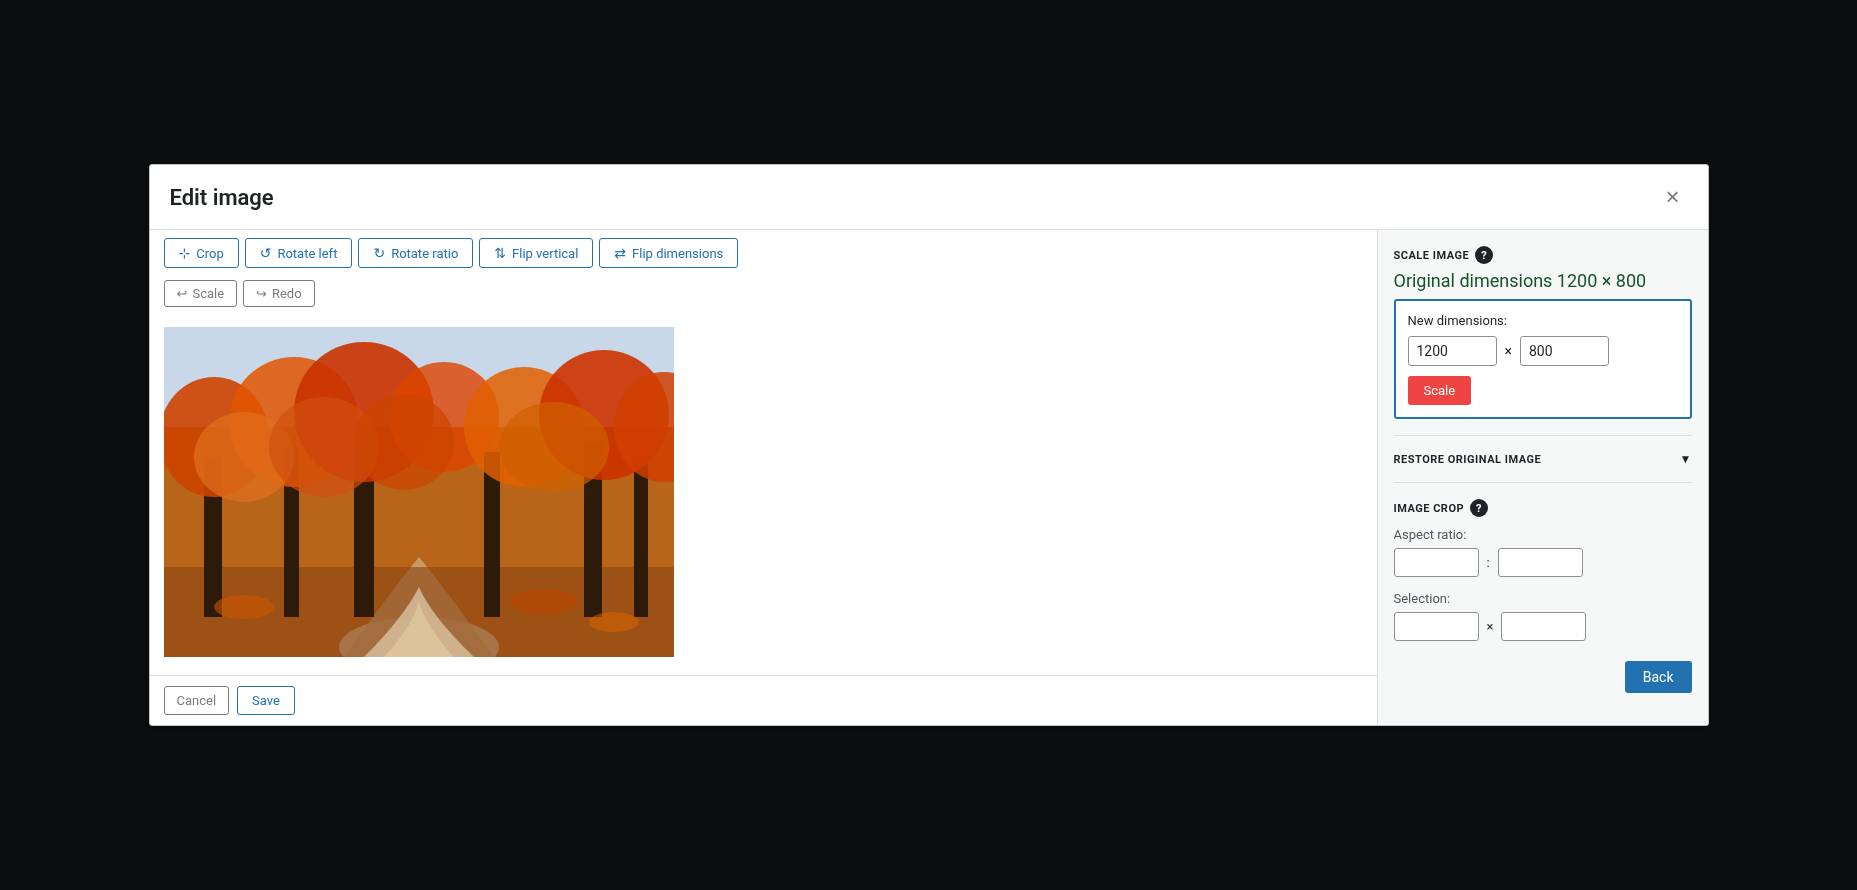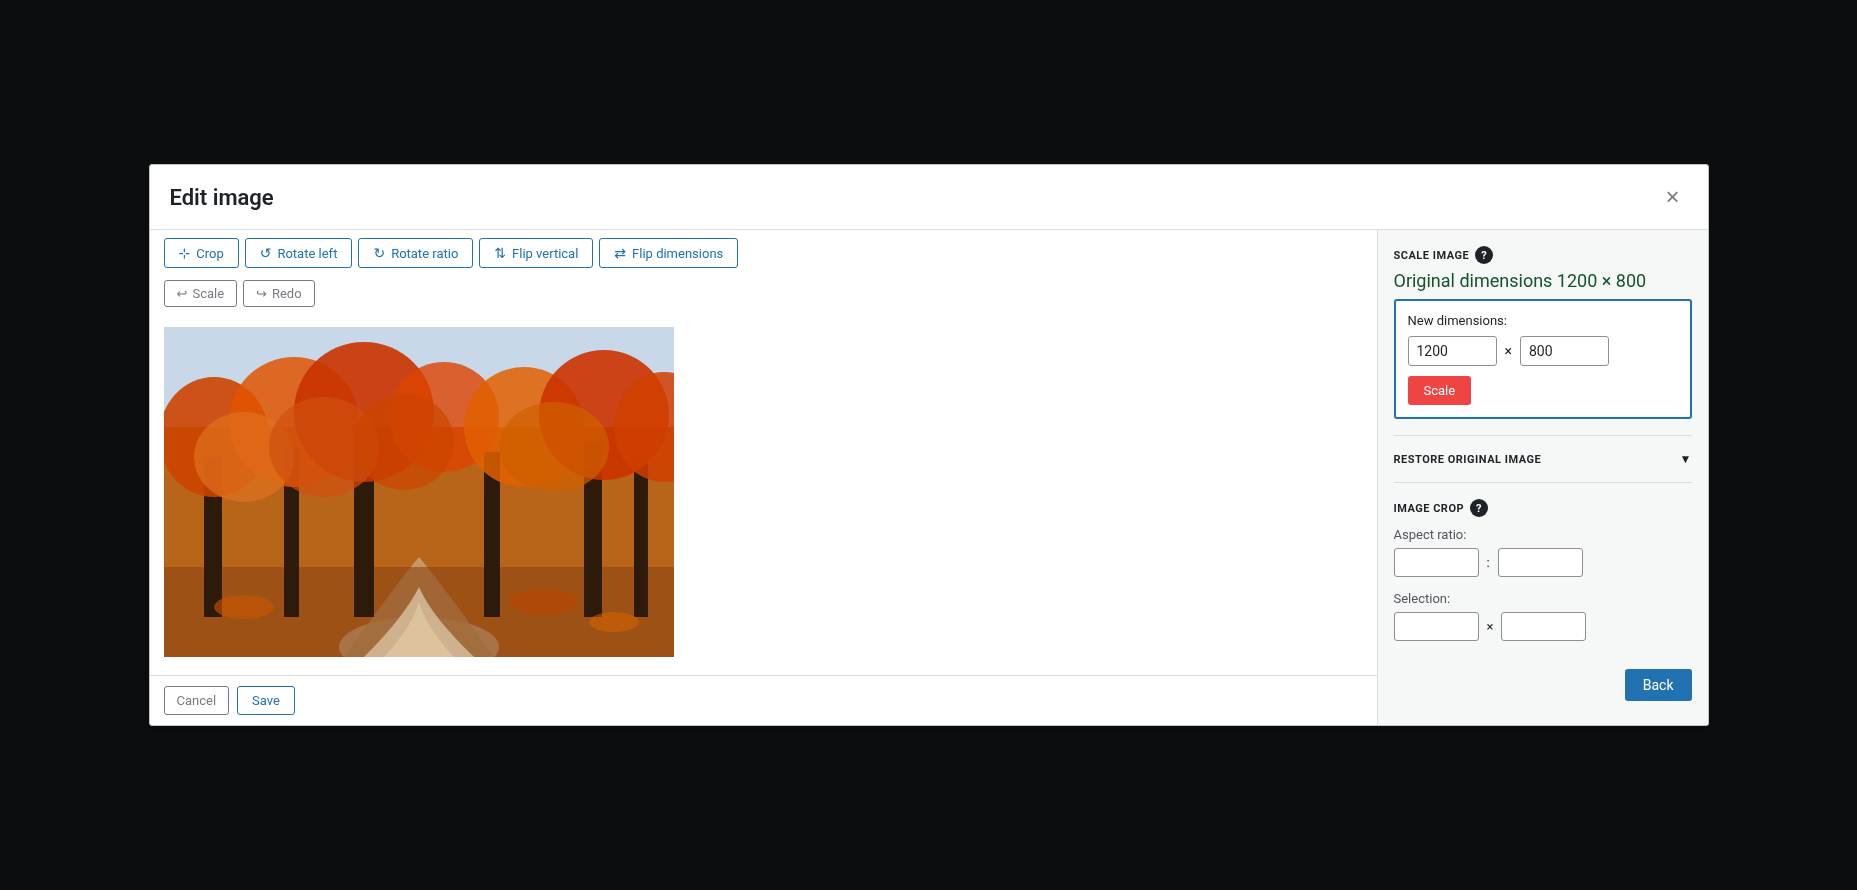--- a/index.html
+++ b/index.html
@@ -310,21 +310,21 @@
       font-family: inherit;
     }
 
     .crop-separator {
       font-size: 13px;
       color: #1d2327;
     }
 
     .back-btn {
       position: absolute;
-      bottom: 24px;
+      bottom: 32px;
       right: 16px;
       background: #2271b1;
       color: #fff;
       border: none;
       padding: 8px 18px;
       border-radius: 3px;
       font-size: 14px;
       cursor: pointer;
       font-family: inherit;
     }

